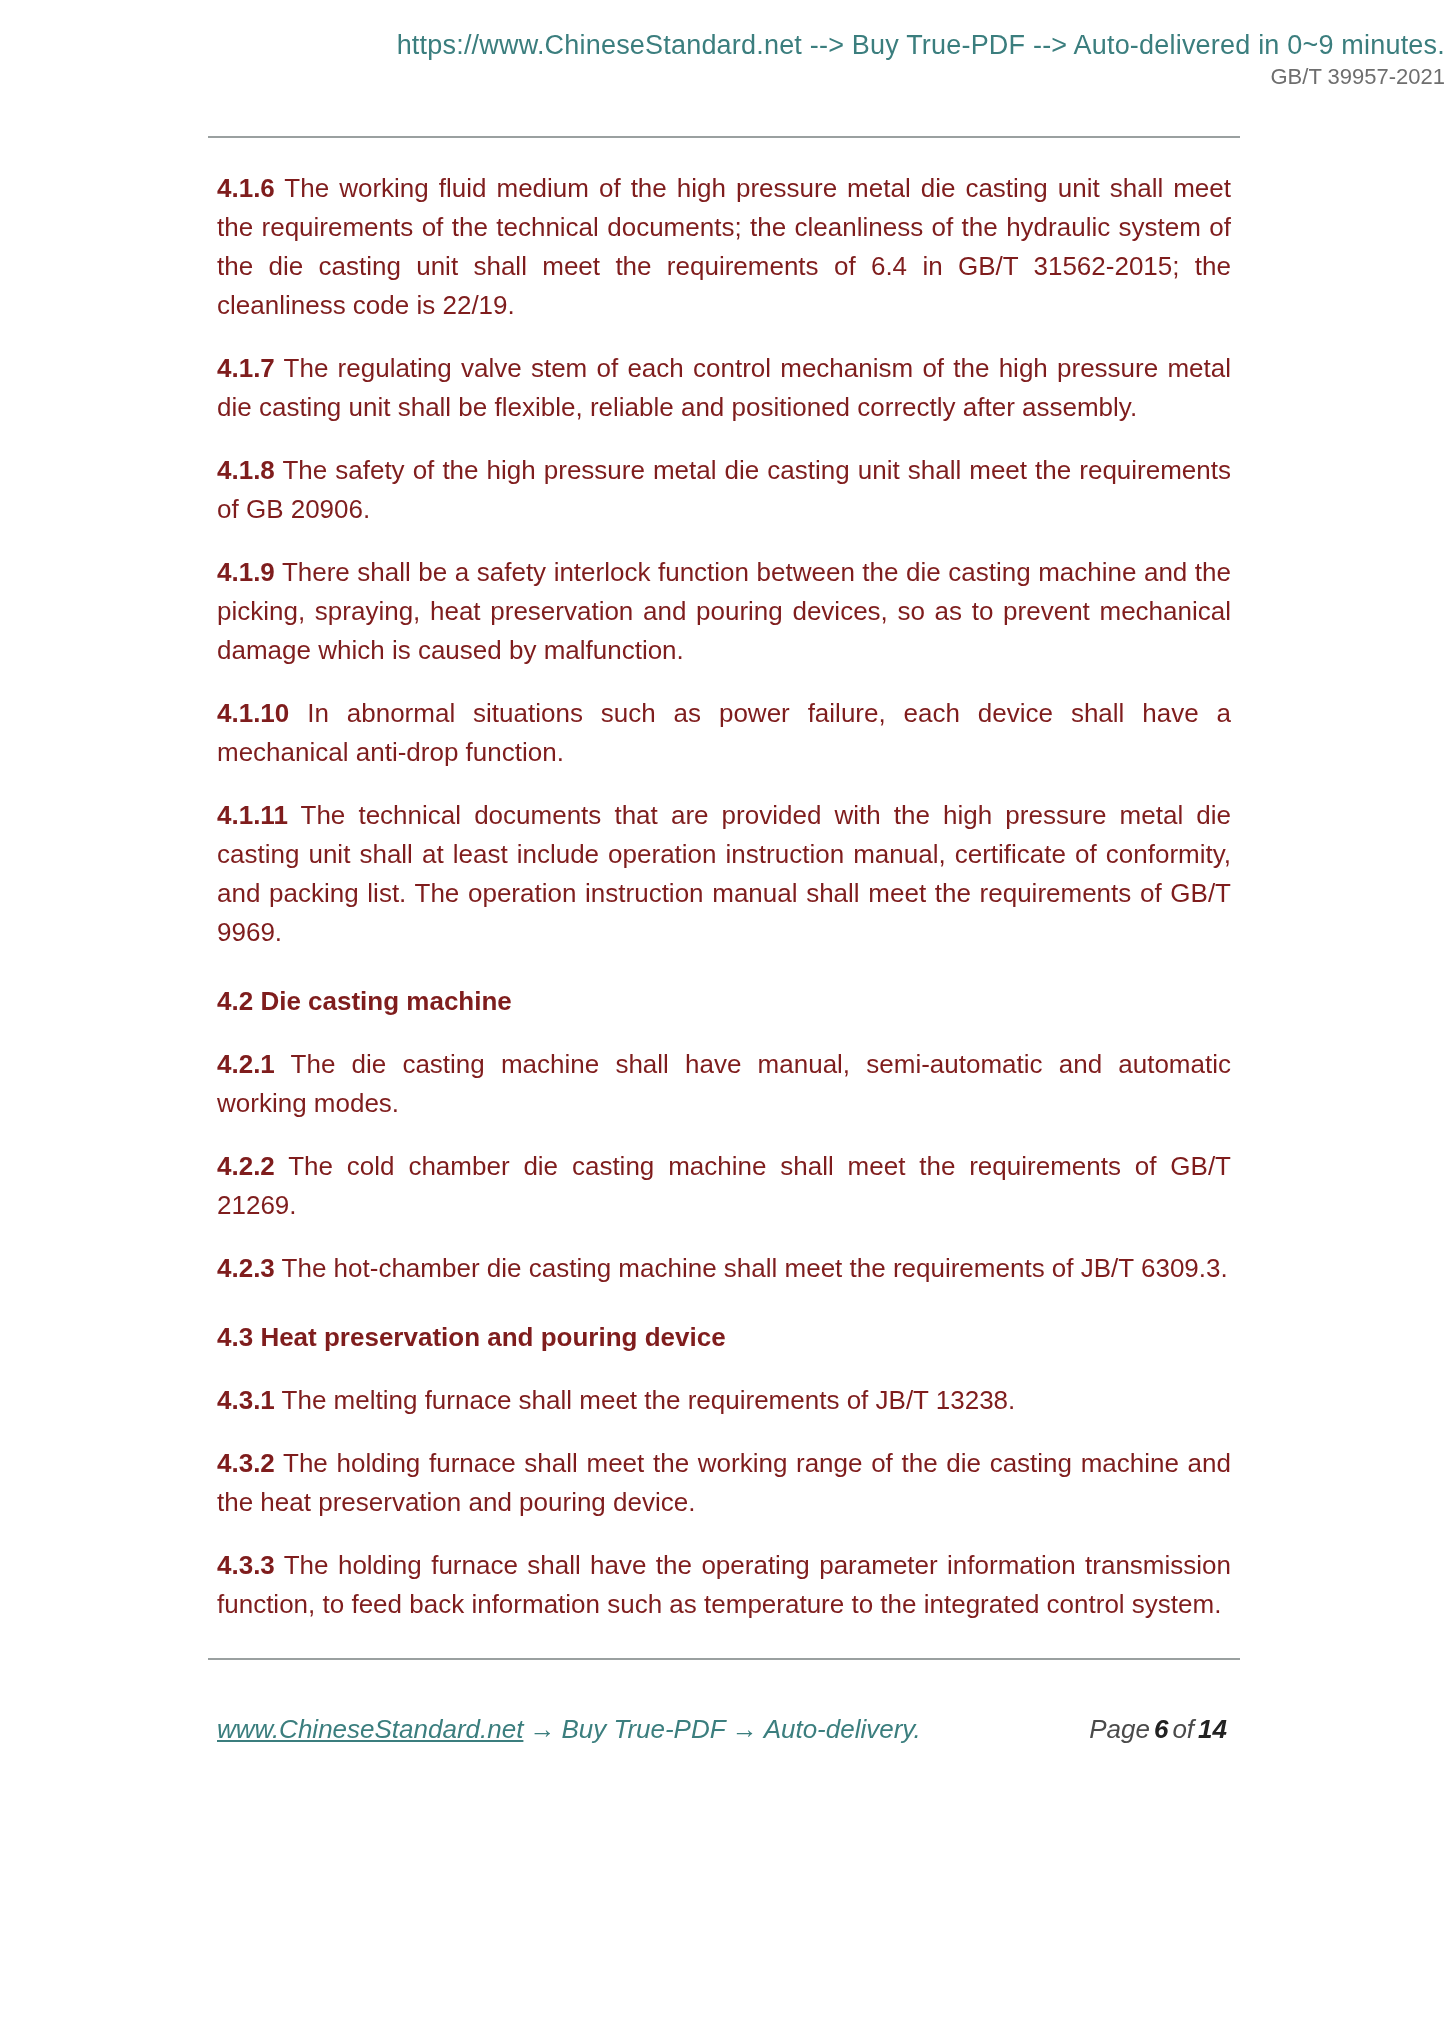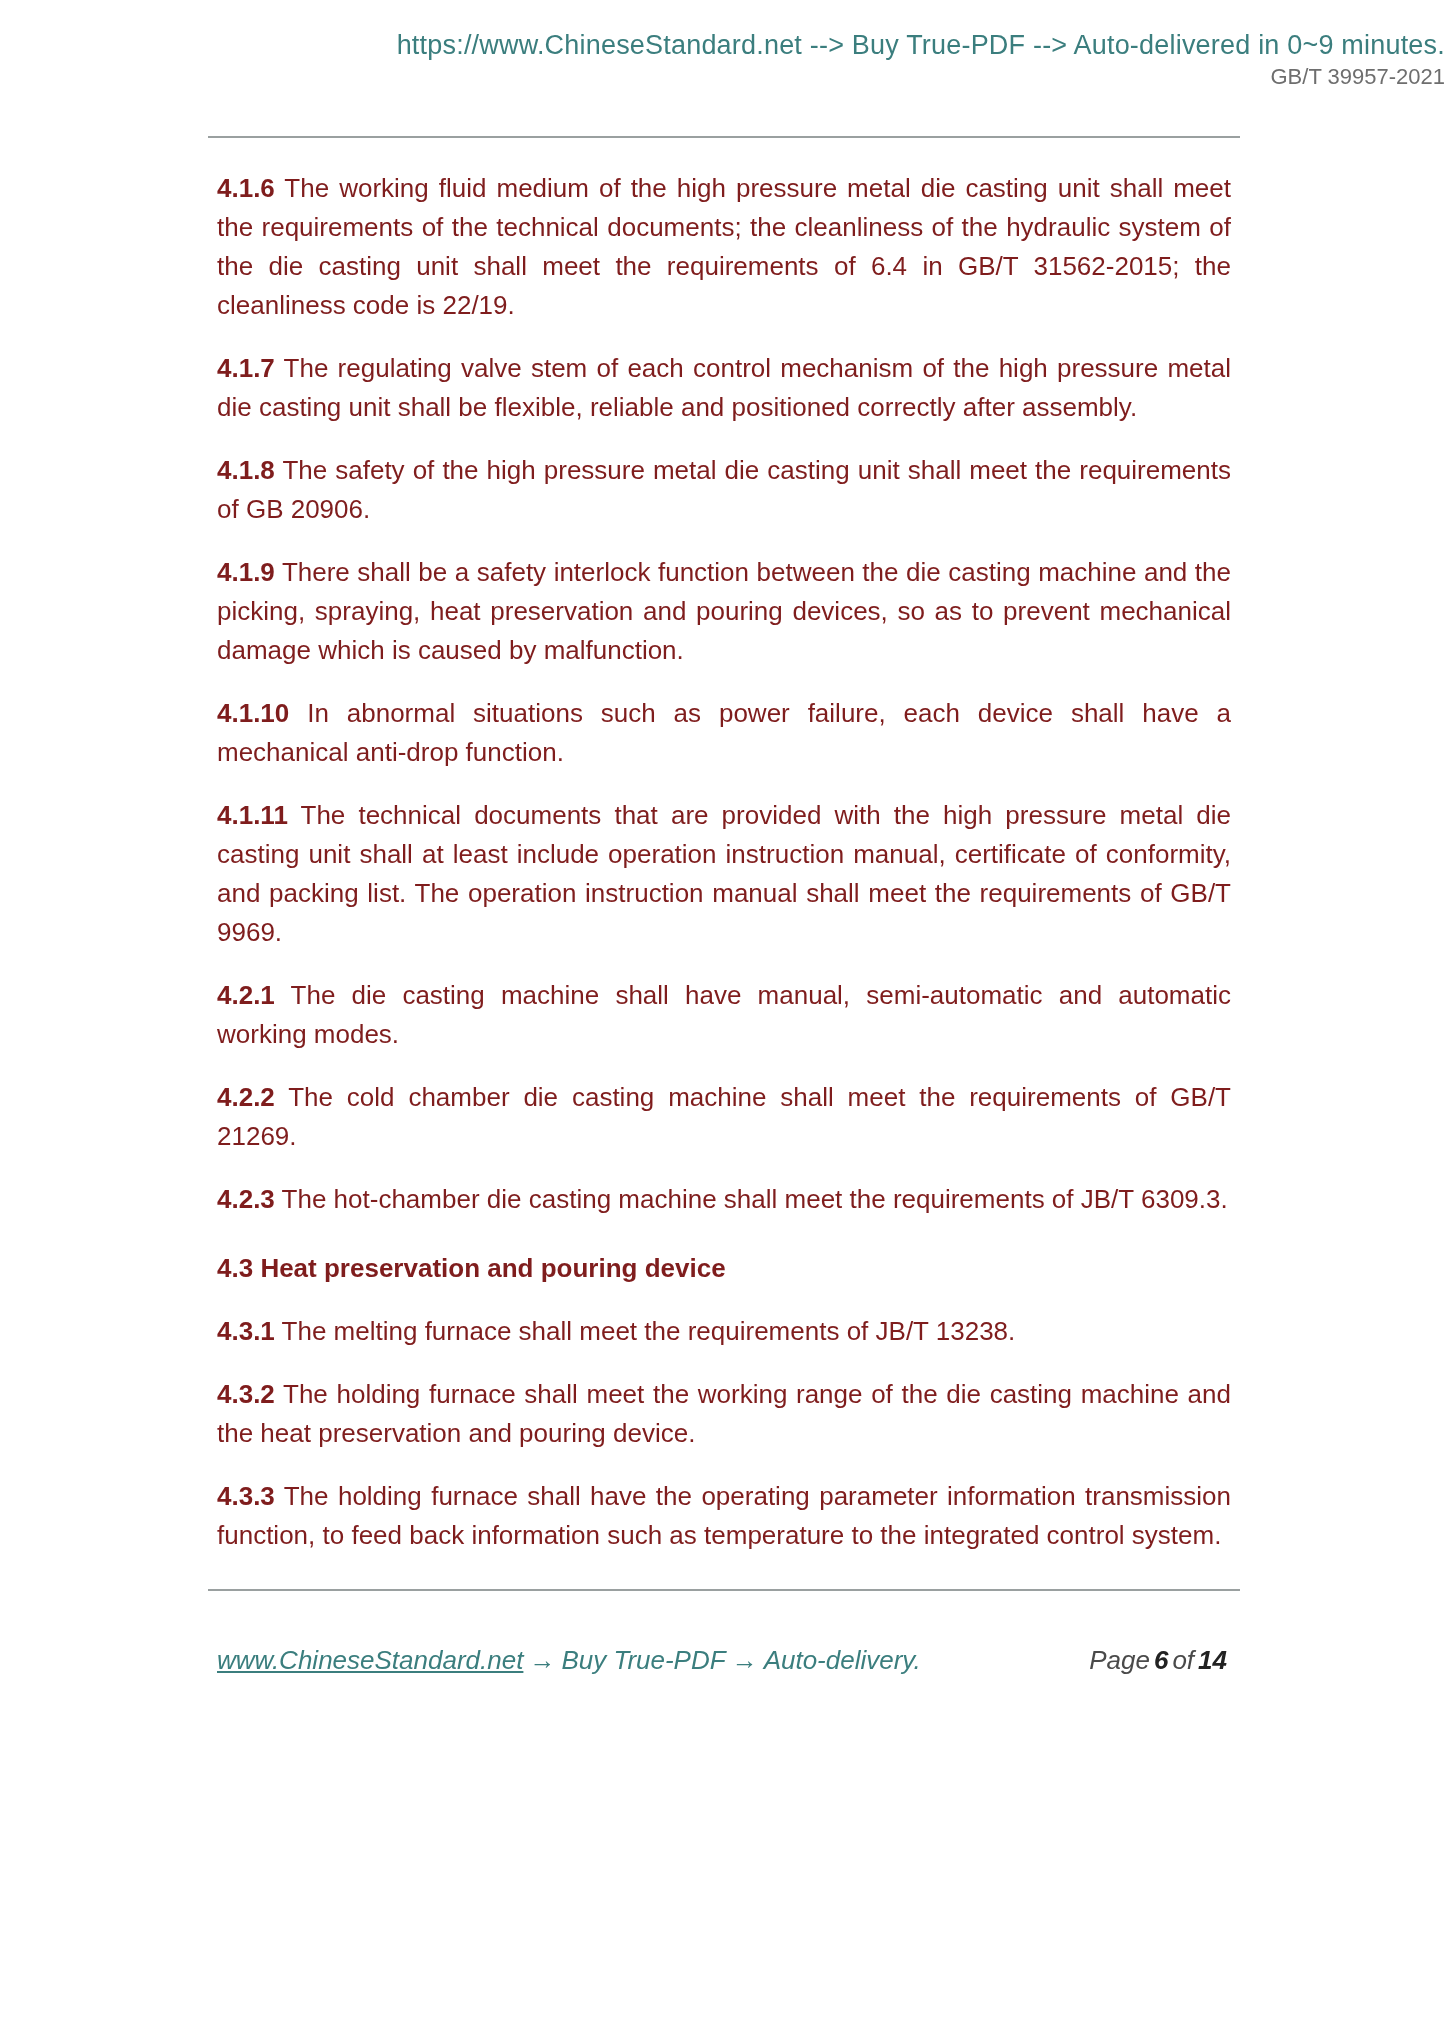--- a/index.html
+++ b/index.html
@@ -117,20 +117,21 @@
   <div class="content">
     <hr class="rule">
 
     <div class="paragraphs" id="paragraphs">
         <p class="para"><span class="pnum">4.1.6</span><span> The working fluid medium of the high pressure metal die casting unit shall meet the requirements of the technical documents; the cleanliness of the hydraulic system of the die casting unit shall meet the requirements of 6.4 in GB/T 31562-2015; the cleanliness code is 22/19.</span></p>
         <p class="para"><span class="pnum">4.1.7</span><span> The regulating valve stem of each control mechanism of the high pressure metal die casting unit shall be flexible, reliable and positioned correctly after assembly.</span></p>
         <p class="para"><span class="pnum">4.1.8</span><span> The safety of the high pressure metal die casting unit shall meet the requirements of GB 20906.</span></p>
         <p class="para"><span class="pnum">4.1.9</span><span> There shall be a safety interlock function between the die casting machine and the picking, spraying, heat preservation and pouring devices, so as to prevent mechanical damage which is caused by malfunction.</span></p>
         <p class="para"><span class="pnum">4.1.10</span><span> In abnormal situations such as power failure, each device shall have a mechanical anti-drop function.</span></p>
         <p class="para"><span class="pnum">4.1.11</span><span> The technical documents that are provided with the high pressure metal die casting unit shall at least include operation instruction manual, certificate of conformity, and packing list. The operation instruction manual shall meet the requirements of GB/T 9969.</span></p>
+        <p class="para heading"><span class="pnum">4.2</span><span> Die casting machine</span></p>
         <p class="para"><span class="pnum">4.2.1</span><span> The die casting machine shall have manual, semi-automatic and automatic working modes.</span></p>
         <p class="para"><span class="pnum">4.2.2</span><span> The cold chamber die casting machine shall meet the requirements of GB/T 21269.</span></p>
         <p class="para"><span class="pnum">4.2.3</span><span> The hot-chamber die casting machine shall meet the requirements of JB/T 6309.3.</span></p>
         <p class="para heading"><span class="pnum">4.3</span><span> Heat preservation and pouring device</span></p>
         <p class="para"><span class="pnum">4.3.1</span><span> The melting furnace shall meet the requirements of JB/T 13238.</span></p>
         <p class="para"><span class="pnum">4.3.2</span><span> The holding furnace shall meet the working range of the die casting machine and the heat preservation and pouring device.</span></p>
         <p class="para"><span class="pnum">4.3.3</span><span> The holding furnace shall have the operating parameter information transmission function, to feed back information such as temperature to the integrated control system.</span></p>
       </div>
 
     <div class="bottom-rule-wrap">

